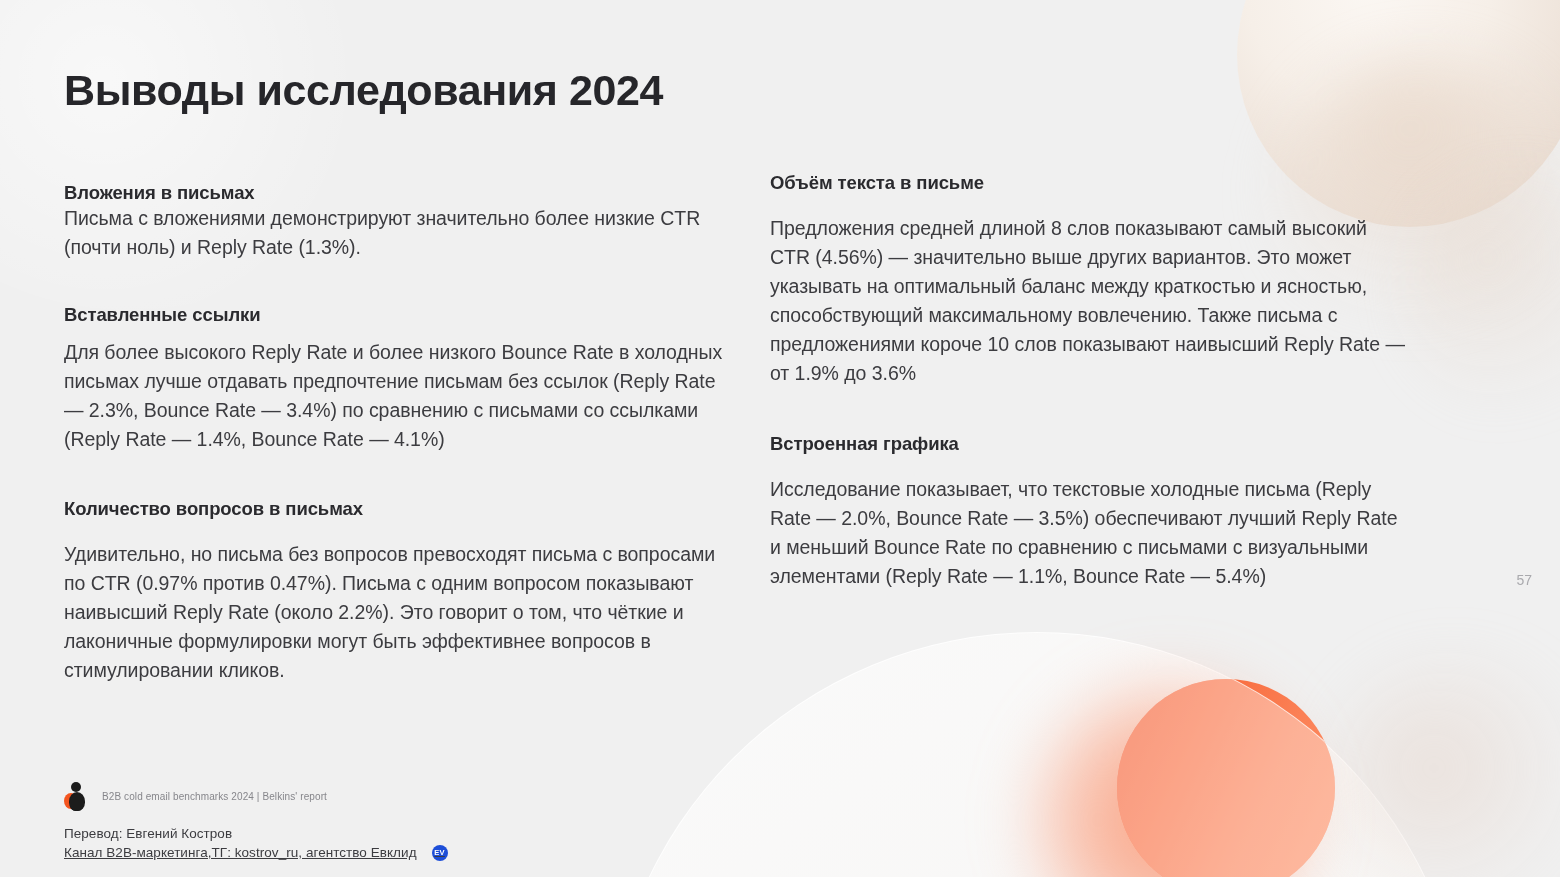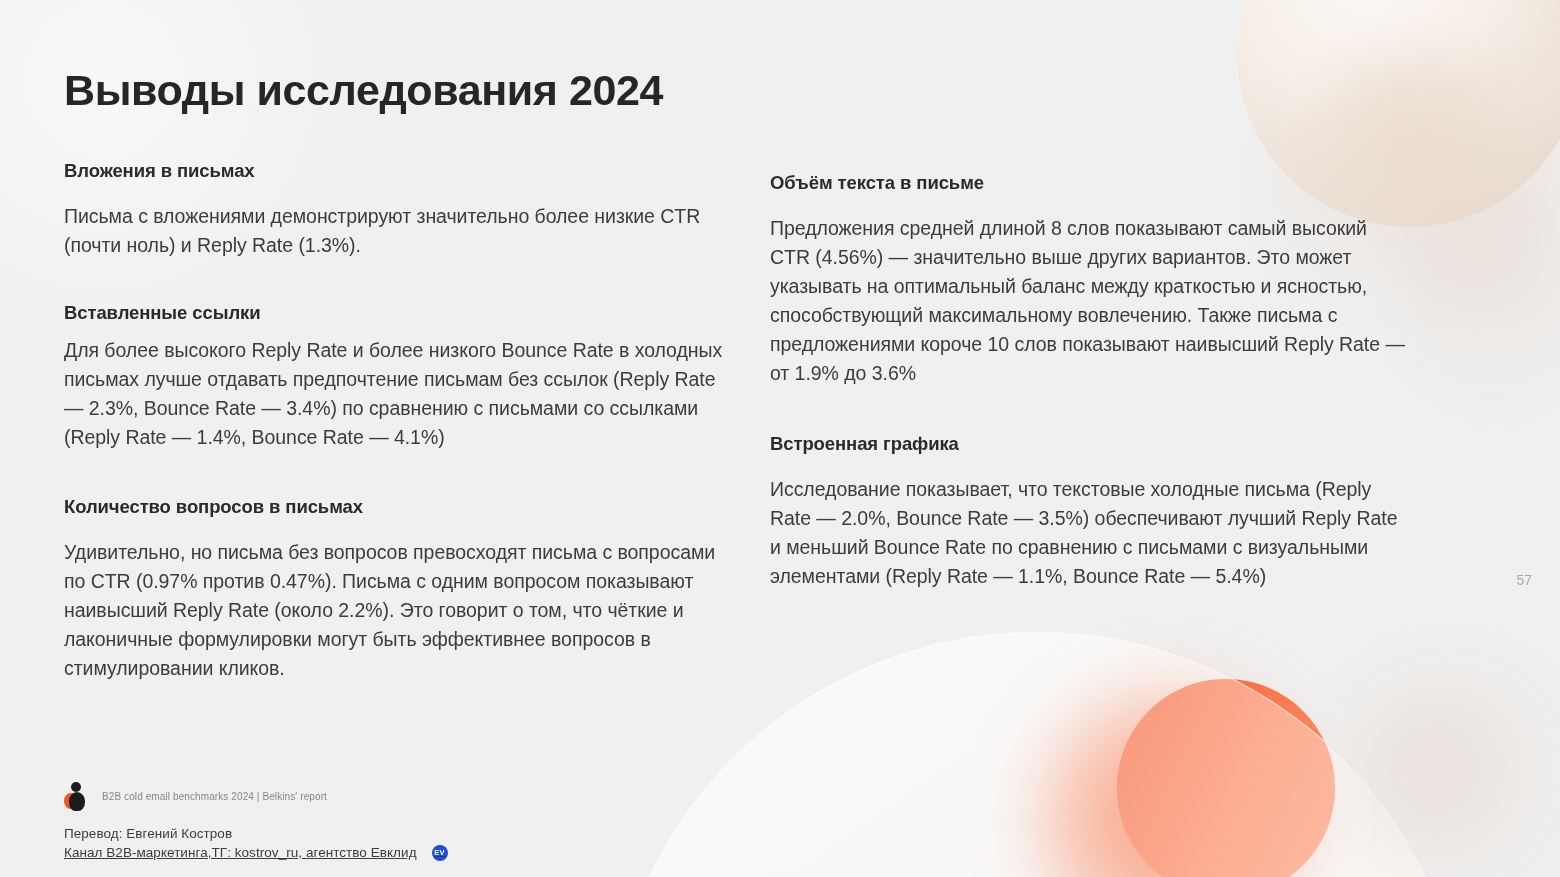--- a/index.html
+++ b/index.html
@@ -116,39 +116,39 @@
   #page-title {
     position:absolute;
     left:64px; top:66px;
     font-size:43px;
     font-weight:700;
     letter-spacing:-0.4px;
     color:#26262a;
   }
 
   .column { position:absolute; }
-  #col-left  { left:64px;  top:160px; width:672px; }
+  #col-left  { left:64px;  top:182px; width:672px; }
   #col-right { left:770px; top:172px; width:640px; }
 
   .section { margin-bottom:0; }
   .section-heading {
     font-size:18.5px;
     font-weight:700;
     color:#2a2a2e;
     letter-spacing:-0.1px;
   }
   .section-body {
     font-size:19.5px;
     line-height:29px;
     color:#3c3c40;
     letter-spacing:-0.05px;
   }
 
   
-  #sec-attachments .section-body { margin-top:20px; }
+  #sec-attachments .section-body { }
   #sec-attachments { margin-bottom:42px; }
 
   #sec-links .section-body { margin-top:12px; }
   #sec-links { margin-bottom:44px; }
 
   #sec-questions .section-body { margin-top:20px; }
 
   #sec-textvolume .section-body { margin-top:20px; }
   #sec-textvolume { margin-bottom:45px; }
 

